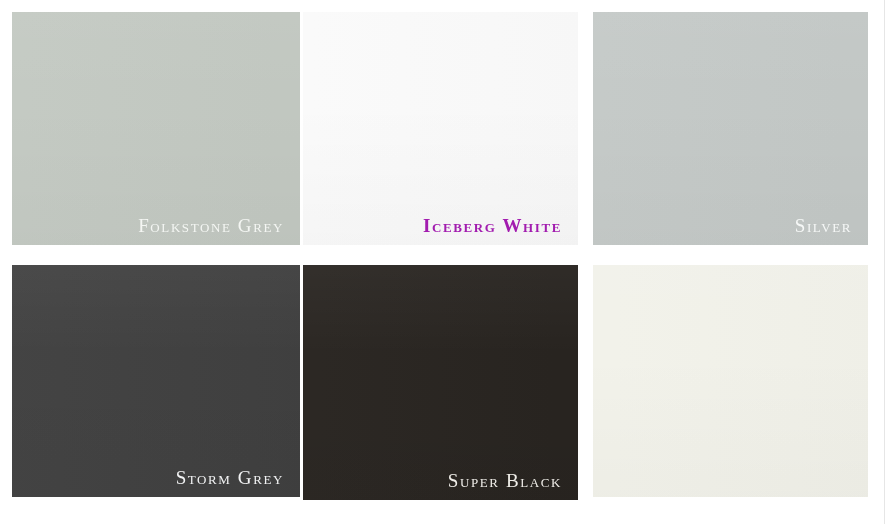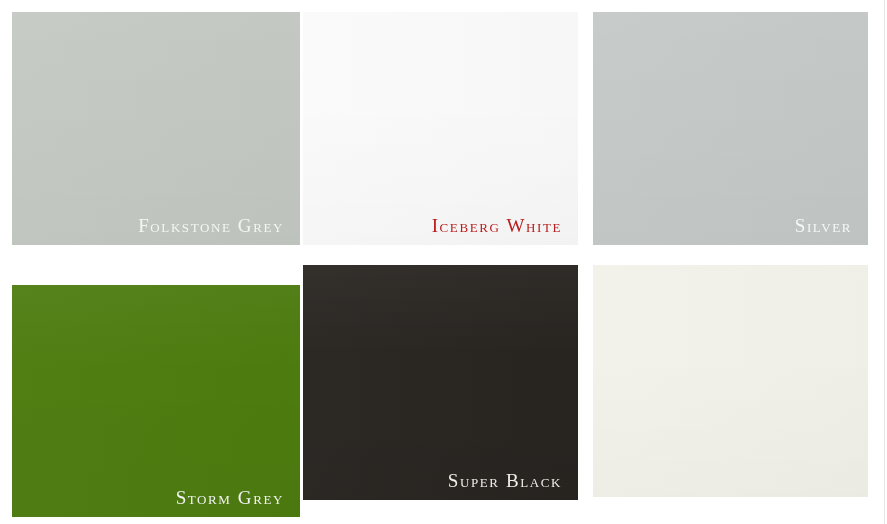--- a/index.html
+++ b/index.html
@@ -88,29 +88,29 @@
 <div id="swatch-page" style="background: rgb(255, 255, 255);">
   <div class="swatch-grid">
 
     <div class="swatch-tile tile-folkstone-grey" style="background-color: rgb(195, 201, 194);">
       <span class="tile-fill"></span>
       <span class="swatch-label" style="color: rgb(244, 246, 243);">Folkstone Grey</span>
     </div>
 
     <div class="swatch-tile tile-iceberg-white" style="background-color: rgb(250, 250, 250);">
       <span class="tile-fill"></span>
-      <span class="swatch-label" style="color: #b91c1c;">Iceberg White</span>
+      <span class="swatch-label" style="color: #a21caf; font-weight: bold;">Iceberg White</span>
     </div>
 
     <div class="swatch-tile tile-silver" style="background-color: rgb(196, 201, 199);">
       <span class="tile-fill"></span>
       <span class="swatch-label" style="color: rgb(246, 248, 247);">Silver</span>
     </div>
 
-    <div class="swatch-tile tile-storm-grey" style="background-color: #4d7c0f; margin-top: 20px;">
+    <div class="swatch-tile tile-storm-grey" style="background-color: #404040;">
       <span class="tile-fill"></span>
       <span class="swatch-label" style="color: rgb(242, 243, 244);">Storm Grey</span>
     </div>
 
     <div class="swatch-tile tile-super-black" style="background-color: rgb(40, 36, 32); padding-left: 15px;">
       <span class="tile-fill"></span>
       <span class="swatch-label" style="color: rgb(240, 238, 233);">Super Black</span>
     </div>
 
     <div class="swatch-tile tile-super-white" style="background-color: rgb(242, 242, 234);">

